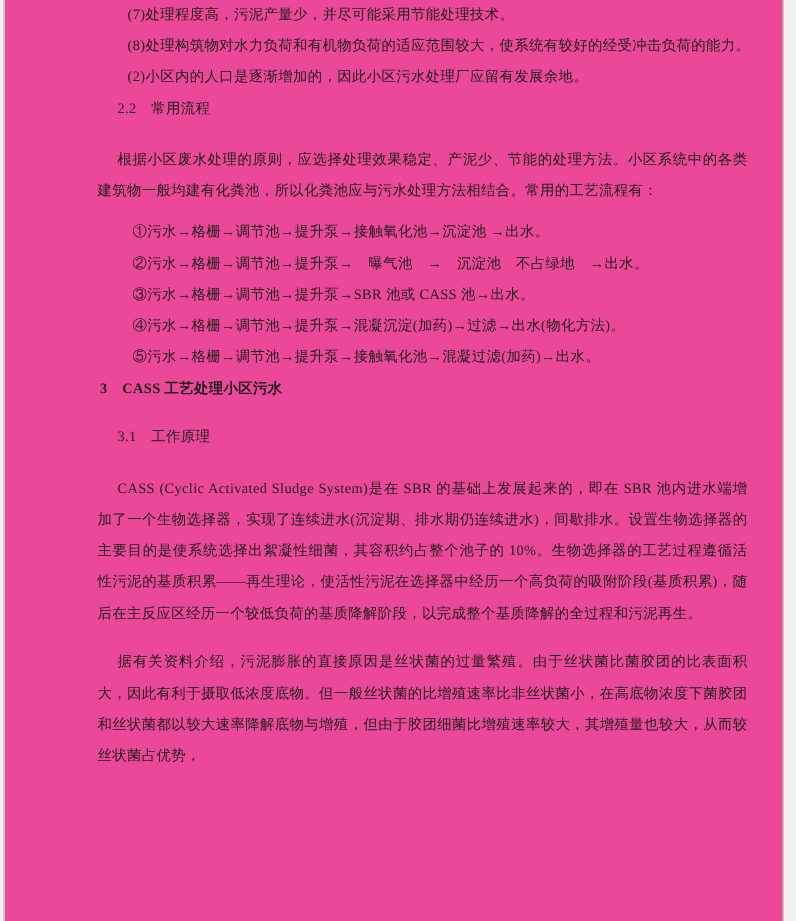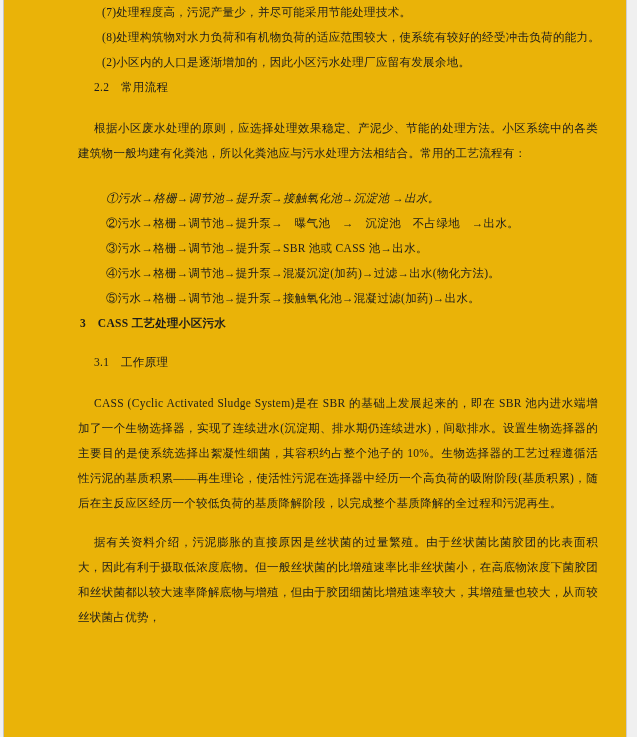--- a/index.html
+++ b/index.html
@@ -9,21 +9,21 @@
     height: 737px;
     background: #f0f0f0;
     overflow: hidden;
   }
   .page {
     position: absolute;
     left: 3px;
     top: 0;
     width: 624px;
     height: 737px;
-    background: #eab308;
+    background: #ec4899;
     border-left: 1px solid #c6c6c6;
     border-right: 1px solid #cfcfcf;
     box-sizing: border-box;
     overflow: hidden;
   }
   .content {
     position: absolute;
     left: 74px;
     top: 0;
     width: 520px;
@@ -45,21 +45,21 @@
   .numbered-item { padding-left: 24px; }
   .flow-line { padding-left: 28px; }
   .sub-heading { padding-left: 16px; }
   .chapter-heading {
     font-weight: bold;
     padding-left: 2px;
   }
   .mt-sm { }
   .mt-md { margin-top: 14px; }
   .mt-lg { margin-top: 16px; }
-  .mt-xl { margin-top: 20px; font-style: italic; }
+  .mt-xl { margin-top: 8px; }
 </style>
 </head>
 <body>
 
 <div class="page">
   <div class="content">
 
     <div class="single numbered-item">(7)处理程度高，污泥产量少，并尽可能采用节能处理技术。</div>
     <div class="single numbered-item">(8)处理构筑物对水力负荷和有机物负荷的适应范围较大，使系统有较好的经受冲击负荷的能力。</div>
     <div class="single numbered-item">(2)小区内的人口是逐渐增加的，因此小区污水处理厂应留有发展余地。</div>

